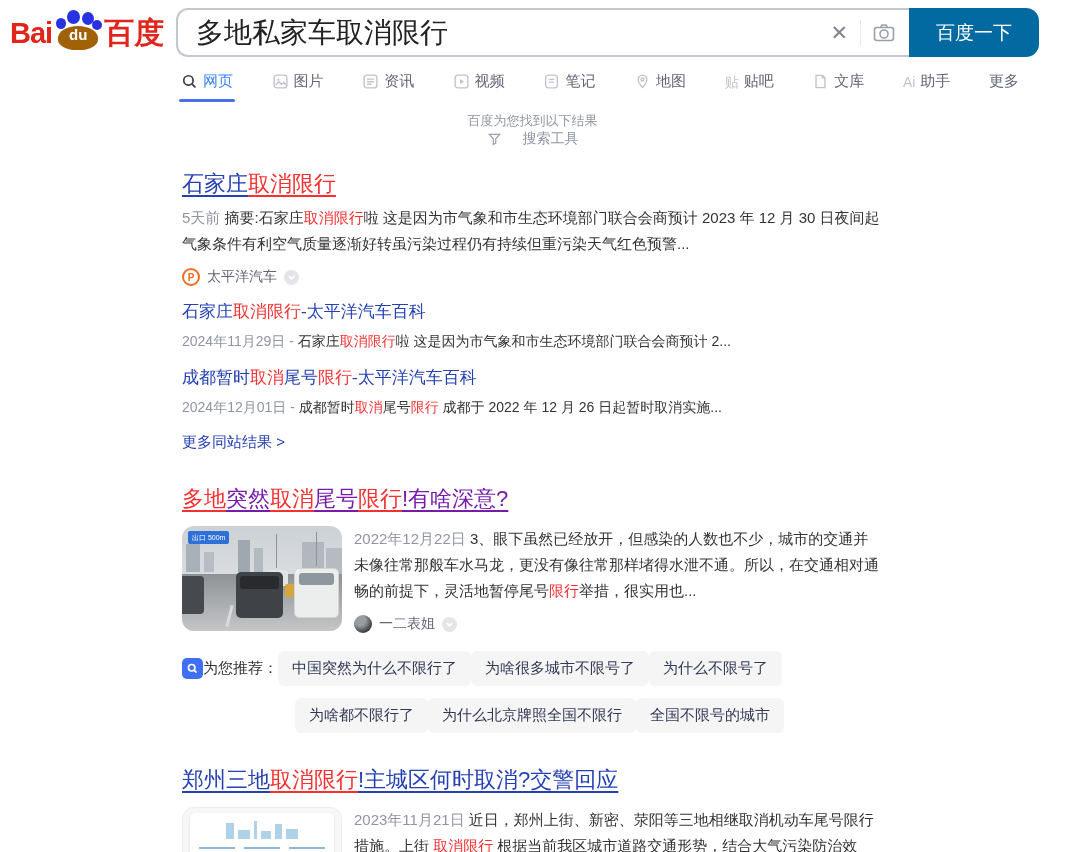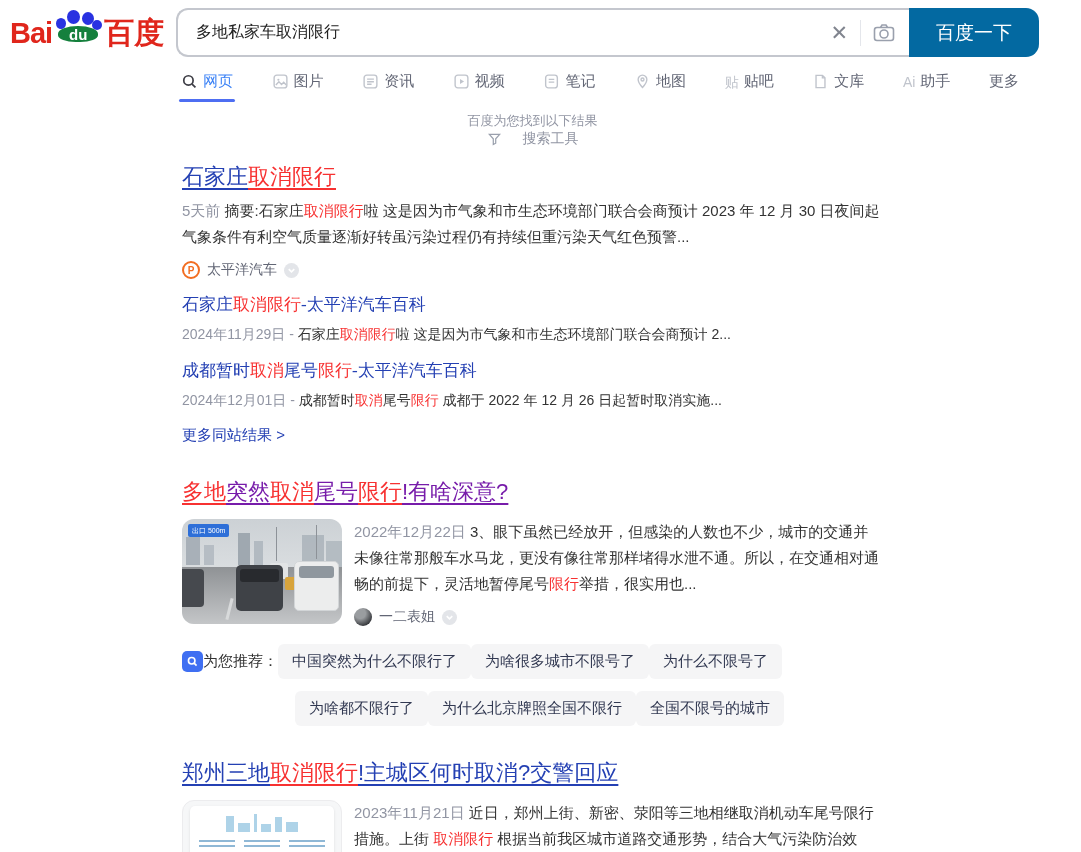--- a/index.html
+++ b/index.html
@@ -10,31 +10,31 @@
   
   .topbar { display:flex; align-items:flex-start; padding:8px 0 0 10px; }
   .logo { display:flex; align-items:center; width:160px; flex-shrink:0; margin-top:2px; }
   .logo-bai { font-size:29px; font-weight:700; color:#e0261c; letter-spacing:-1px; }
   .paw { position:relative; width:50px; height:46px; margin:0 1px; }
   .toe { position:absolute; border-radius:50%; background:#2932e1; }
   .toe1 { left:3px; top:8px; width:10px; height:11px; }
   .toe2 { left:14px; top:0; width:13px; height:14px; }
   .toe3 { left:29px; top:2px; width:12px; height:13px; }
   .toe4 { left:39px; top:10px; width:10px; height:10px; }
-  .pad { position:absolute; left:5px; top:16px; width:40px; height:16px;
-         background:#15803d; border-radius:52% 52% 46% 46%;
-         display:flex; align-items:center; justify-content:center; }
+  .pad { position:absolute; left:5px; top:16px; width:40px; height:24px;
+         background:#a16207; border-radius:52% 52% 46% 46%;
+         display:flex; justify-content:center; }
   .pad span { color:#fff; font-weight:700; font-size:15px; }
   .logo-cn { font-size:30px; font-weight:700; color:#e0261c; }
 
   .search-area { display:flex; height:49px; margin-left:6px; }
   .search-box { width:733px; border:2px solid #c4c7ce; border-right:none;
                 border-radius:12px 0 0 12px; display:flex; align-items:center;
                 padding:0 12px 0 16px; background:#fff; }
-  .search-box input { flex:1; border:none; outline:none; font-size:16px; color:#222;
+  .search-box input { flex:1; border:none; outline:none; font-size:28px; color:#222;
                       font-family:inherit; background:transparent; }
   .clear-x { font-size:21px; color:#81858f; padding:0 8px; cursor:pointer; line-height:1; }
   .vdiv { width:1px; height:26px; background:#e4e6eb; margin:0 10px 0 4px; }
   .cam { display:flex; align-items:center; cursor:pointer; }
   .search-btn { width:130px; background:#0369a1; color:#fff; border:none;
                 font-size:19px; border-radius:0 13px 13px 0; cursor:pointer;
                 font-family:inherit; }
 
   
   .tabs { display:flex; justify-content:space-between; align-items:flex-end;
@@ -67,21 +67,21 @@
   .source-row { display:flex; align-items:center; gap:7px; margin-top:11px;
                 font-size:14px; color:#626675; }
   .av-pacific { width:18px; height:18px; border-radius:50%; border:2px solid #f26d21;
                 color:#f26d21; font-weight:700; font-size:10px; display:flex;
                 align-items:center; justify-content:center; background:#fff; }
   .av-person { width:18px; height:18px; border-radius:50%;
                background:radial-gradient(circle at 35% 30%, #9a9da0 0 30%, #36383c 75%); }
   .src-more { width:15px; height:15px; border-radius:50%; background:#e3e5e9;
               display:flex; align-items:center; justify-content:center; cursor:pointer; }
 
-  .result { margin-top:14px; }
+  .result { margin-top:21px; }
   .result2 { margin-top:32px; }
   .row { display:flex; gap:12px; margin-top:13px; }
   .colright { flex:1; }
   .colright .snippet { margin-top:0; }
 
   
   .thumb { width:160px; height:105px; border-radius:12px; overflow:hidden;
            position:relative; flex-shrink:0; cursor:pointer; }
   .t1-sky { position:absolute; inset:0; background:linear-gradient(#ccd1d5,#e9ebec); }
   .t1-bld { position:absolute; }

